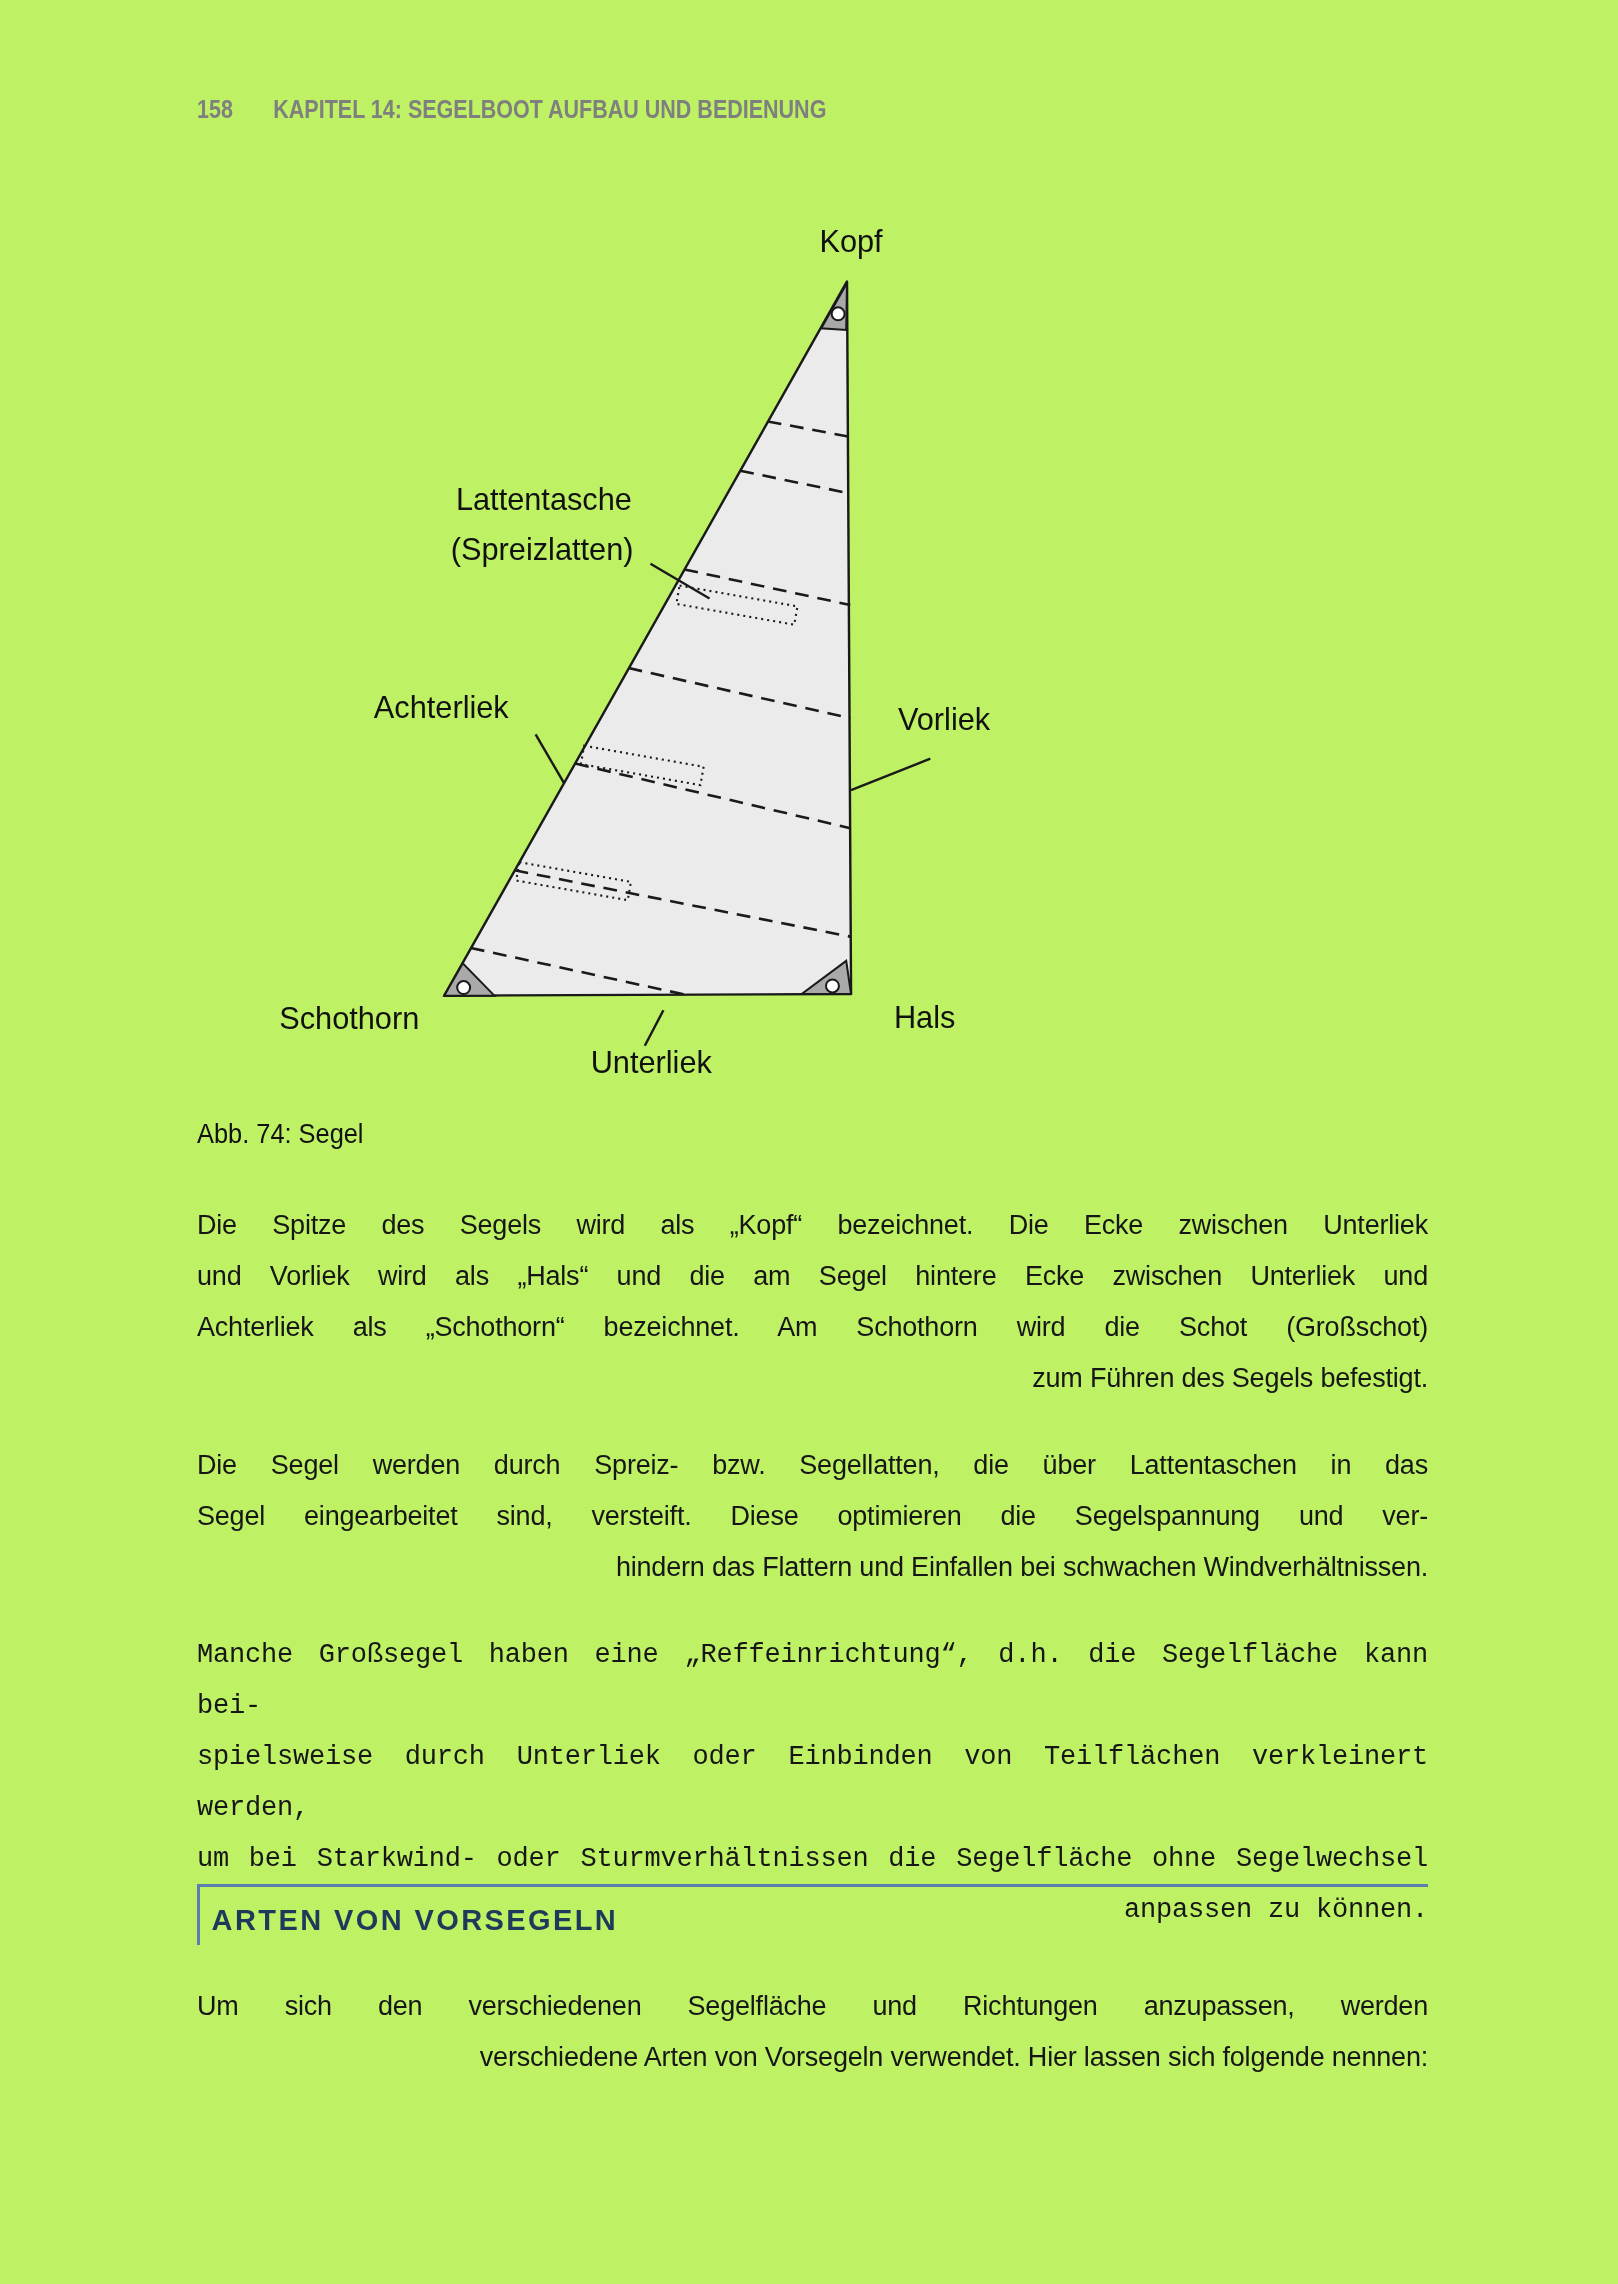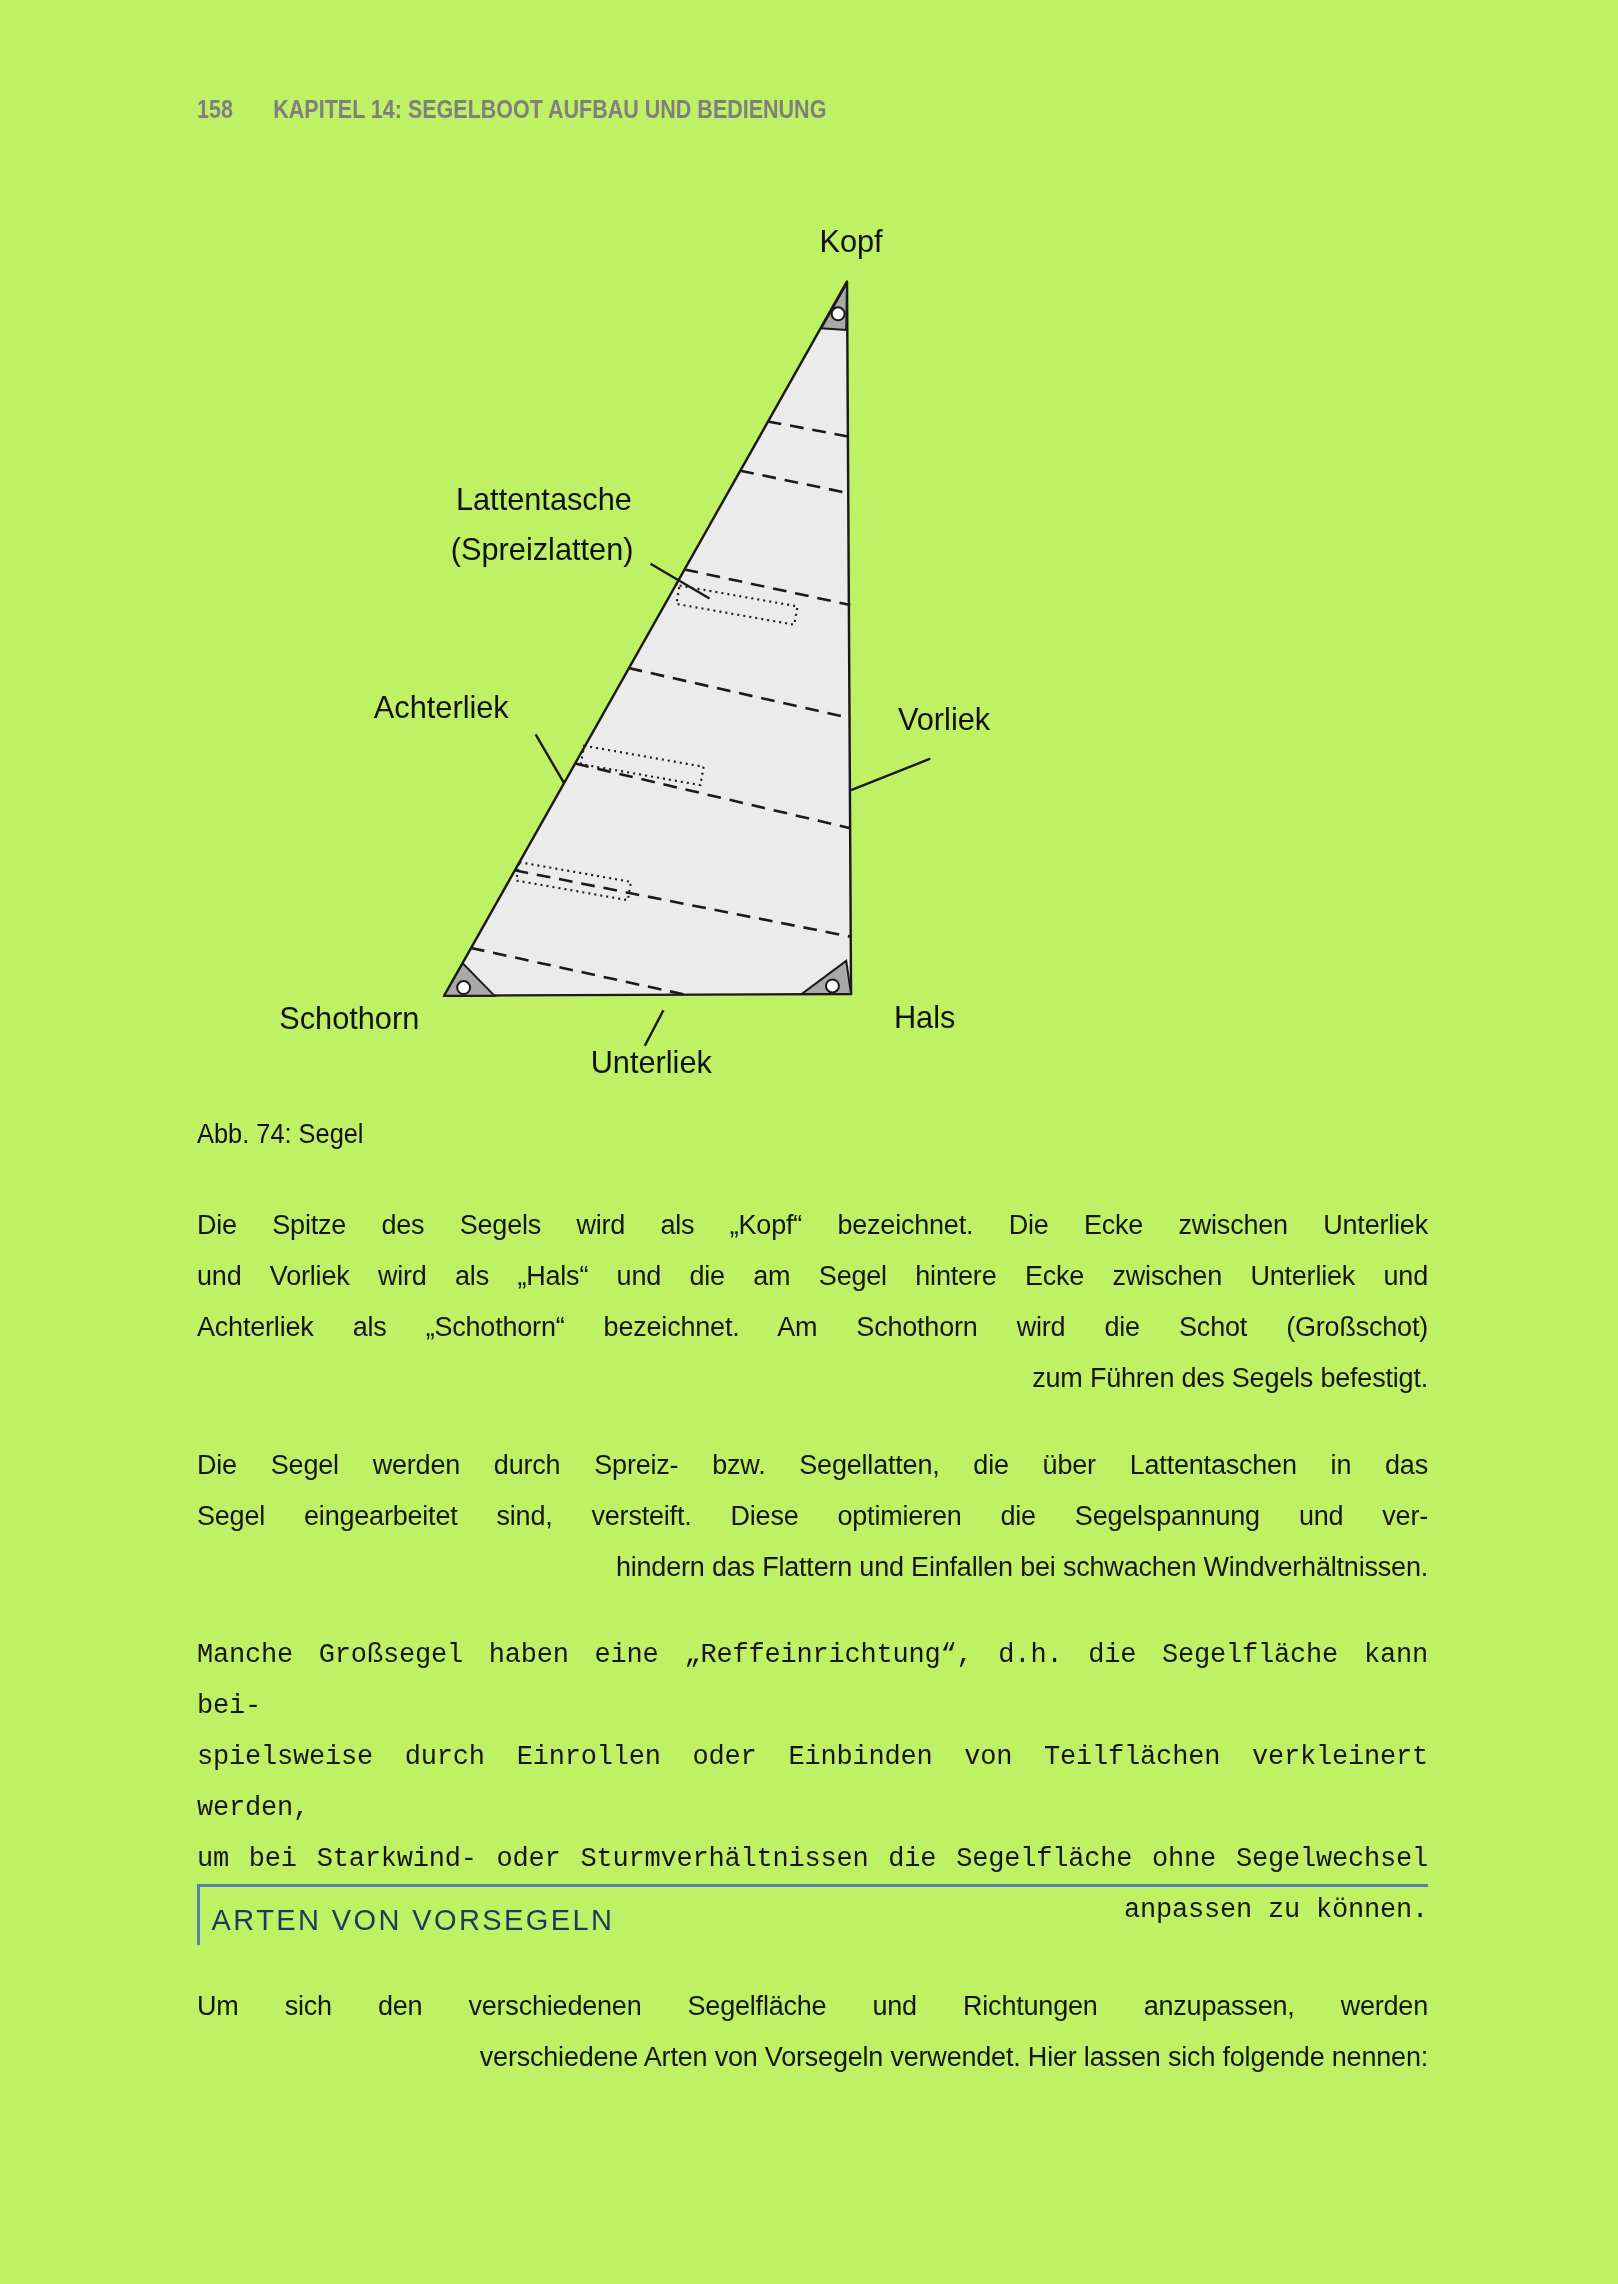--- a/index.html
+++ b/index.html
@@ -70,21 +70,21 @@
   .section-heading .leftbar{
     position:absolute; left:0; top:0;
     width:3.2px; height:58px;
     background:#5b7fae;
   }
   .section-heading .heading-text{
     margin:17px 0 0 14.6px;
     font-size:29px;
     letter-spacing:2.4px;
     color:#1e3a5a;
-    font-weight:normal;
+    font-weight:bold;
   }
 </style>
 </head>
 <body>
 
 <div class="page">
 
   <div class="running-header">
     <span class="pagenum">158</span><span>KAPITEL 14: SEGELBOOT AUFBAU UND BEDIENUNG</span>
   </div>
@@ -145,21 +145,21 @@
   </div>
 
   <div class="para p2">
     <div class="line">Die Segel werden durch Spreiz- bzw. Segellatten, die über Lattentaschen in das</div>
     <div class="line">Segel eingearbeitet sind, versteift. Diese optimieren die Segelspannung und ver-</div>
     <div class="line last">hindern das Flattern und Einfallen bei schwachen Windverhältnissen.</div>
   </div>
 
   <div class="para p3">
     <div class="line">Manche Großsegel haben eine „Reffeinrichtung“, d.h. die Segelfläche kann bei-</div>
-    <div class="line">spielsweise durch Einrollen oder Einbinden von Teilflächen verkleinert werden,</div>
+    <div class="line">spielsweise durch Unterliek oder Einbinden von Teilflächen verkleinert werden,</div>
     <div class="line">um bei Starkwind- oder Sturmverhältnissen die Segelfläche ohne Segelwechsel</div>
     <div class="line last">anpassen zu können.</div>
   </div>
 
   <div class="section-heading">
     <div class="leftbar"></div>
     <h2 class="heading-text">ARTEN VON VORSEGELN</h2>
   </div>
 
   <div class="para p4">

